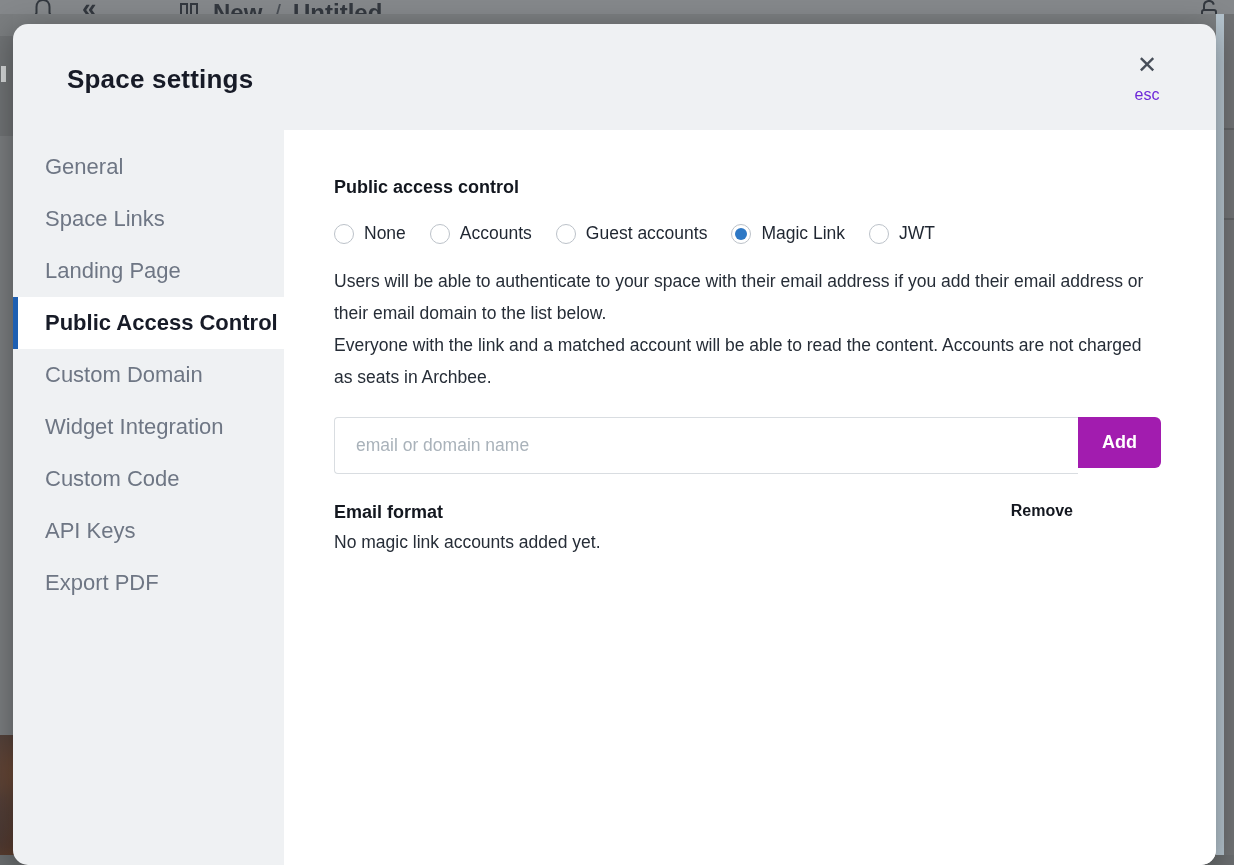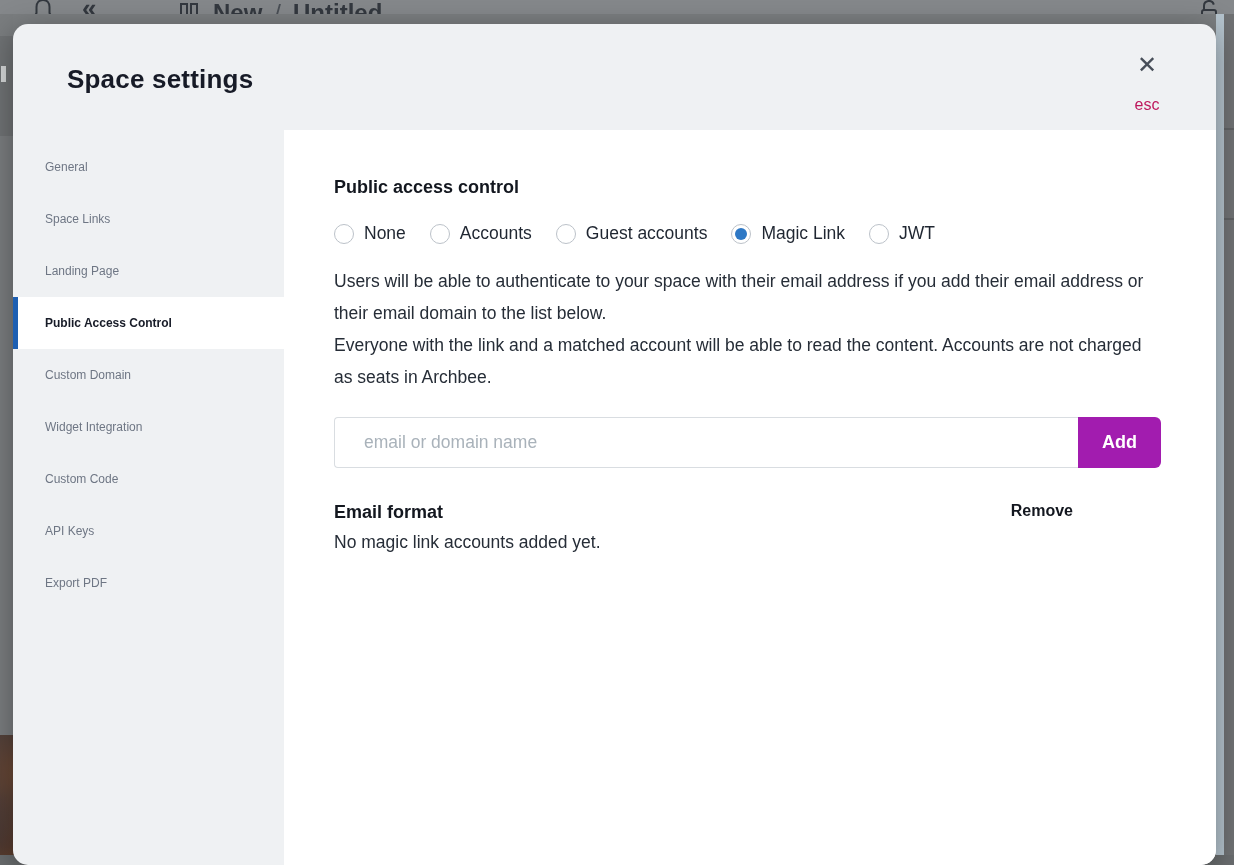--- a/index.html
+++ b/index.html
@@ -61,29 +61,29 @@
   .modal-header { position:relative; height:106px; flex:0 0 auto; }
   .modal-title {
     position:absolute; left:54px; top:40px;
     font-size:26px; font-weight:700; color:#171b27; letter-spacing:.2px;
   }
   .close-area {
     position:absolute; right:44px; top:26px; width:50px;
     display:flex; flex-direction:column; align-items:center; cursor:pointer;
   }
   .close-x { font-size:24px; color:#474e59; line-height:30px; }
-  .close-esc { font-size:16px; color:#be185d; margin-top:16px; }
+  .close-esc { font-size:16px; color:#6d28d9; margin-top:6px; }
 
   .modal-body { flex:1; display:flex; min-height:0; }
 
   
   .side-nav { width:271px; flex:0 0 auto; padding-top:11px; }
   .side-item {
     height:52px; display:flex; align-items:center;
-    padding-left:32px; font-size:12px; color:#6e7684; cursor:pointer;
+    padding-left:32px; font-size:22px; color:#6e7684; cursor:pointer;
   }
   .side-item.active {
     background:#ffffff; color:#171b27; font-weight:600;
     border-left:5px solid #1d5fb2; padding-left:27px;
   }
 
   
   .content { flex:1; background:#ffffff; padding:47px 55px 0 50px; }
   .section-heading { font-size:18px; font-weight:700; color:#13171f; }
 
@@ -96,22 +96,22 @@
   .radio.checked::after {
     content:""; position:absolute; left:3px; top:3px; width:12px; height:12px;
     border-radius:50%; background:#2e78c5;
   }
   .radio-label { font-size:17.5px; color:#1f2631; }
 
   .description { margin-top:21px; font-size:17.5px; line-height:32px; color:#262d37; max-width:830px; }
 
   .input-row { display:flex; margin-top:24px; height:51px; }
   .email-input {
-    flex:1; height:51px; border:1px solid #d9dde1; border-right:none;
-    border-radius:4px 0 0 4px; padding:0 29px; font-size:17.5px; color:#30363f;
+    flex:1; height:57px; border:1px solid #d9dde1; border-right:none;
+    border-radius:4px 0 0 4px; padding:0 21px; font-size:17.5px; color:#30363f;
     font-family:"Liberation Sans", sans-serif; outline:none; background:#fff;
   }
   .email-input::placeholder { color:#a9b2ba; }
   .add-btn {
     width:83px; height:51px; border:none; background:#a21caf; color:#ffffff;
     font-size:18px; font-weight:700; border-radius:0 6px 6px 0; cursor:pointer;
     font-family:"Liberation Sans", sans-serif;
   }
 
   .table-header { display:flex; justify-content:space-between; margin-top:34px; }

